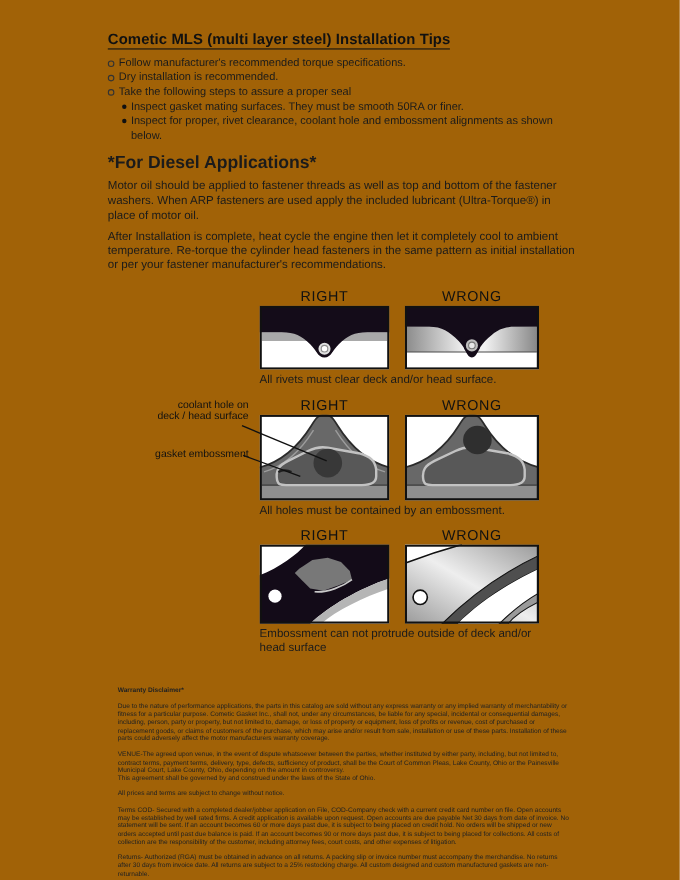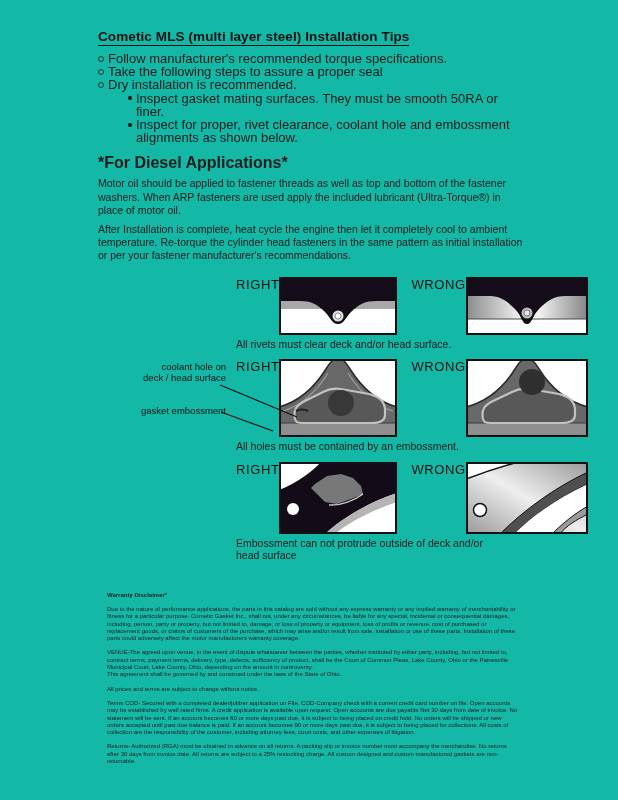--- a/index.html
+++ b/index.html
@@ -1,34 +1,34 @@
 <!DOCTYPE html>
 <html><head>
 <meta charset="utf-8">
 <style>
   html,body{margin:0;padding:0;}
   body{background:#ffffff;font-family:"Liberation Sans", sans-serif;color:#1b1b1b;}
-  .page{position:relative;width:618px;height:800px;background:#14b8a6;overflow:hidden;}
+  .page{position:relative;width:618px;height:800px;background:#a16207;overflow:hidden;}
   .content{padding:27px 25px 0 98px;}
 
   h1.title{font-size:13.5px;font-weight:bold;color:#111;margin:0 0 6px 0;display:inline-block;
     border-bottom:1.6px solid #111;padding-bottom:1px;letter-spacing:.1px;}
 
-  .tips{margin:0;padding:0;list-style:none;font-size:13px;line-height:13.2px;max-width:430px;}
+  .tips{margin:0;padding:0;list-style:none;font-size:10px;line-height:13.2px;max-width:430px;}
   .tips .row{display:flex;align-items:flex-start;}
   .ring{flex:0 0 auto;width:4px;height:4px;border:1px solid #333;border-radius:50%;margin:4px 4px 0 0;}
   .dot{flex:0 0 auto;width:4px;height:4px;background:#111;border-radius:50%;margin:4.5px 4px 0 0;}
-  .sub{margin-left:30px;}
+  .sub{margin-left:13px;}
 
   h2.diesel{font-size:16px;font-weight:bold;margin:10px 0 5px 0;}
   .body-p{font-size:10.5px;line-height:13.2px;margin:0 16px 6px 0;max-width:428px;}
 
   .diagrams{margin-top:14px;}
   .pair-row{position:relative;margin-left:138px;display:flex;gap:14px;width:260px;}
-  .dcol{display:flex;flex-direction:row;}
+  .dcol{display:flex;flex-direction:column;}
   .dlab{font-size:13px;letter-spacing:.6px;text-align:center;height:16px;color:#111;}
   .dcol svg{display:block;}
   .dcaption{font-size:10.5px;line-height:12.5px;margin:3px 0 9px 138px;max-width:250px;}
 
   .side-label{position:absolute;width:136px;text-align:right;font-size:9.5px;line-height:10.5px;color:#111;}
   .lbl-coolant{left:-146px;top:3px;}
   .lbl-emboss{left:-146px;top:47px;}
   .leaders{position:absolute;left:-146px;top:0;width:300px;height:94px;pointer-events:none;}
 
   .fine{margin:30px 0 0 9px;width:411px;font-size:6px;line-height:7.3px;color:#222;}
@@ -44,25 +44,25 @@
 
     <h1 class="title">Cometic MLS (multi layer steel) Installation Tips</h1>
 
     <div class="tips">
       <div class="row">
         <span class="ring"></span>
         <span>Follow manufacturer's recommended torque specifications.</span>
       </div>
       <div class="row">
         <span class="ring"></span>
-        <span>Take the following steps to assure a proper seal</span>
+        <span>Dry installation is recommended.</span>
       </div>
       <div class="row">
         <span class="ring"></span>
-        <span>Dry installation is recommended.</span>
+        <span>Take the following steps to assure a proper seal</span>
       </div>
       <div class="row sub">
         <span class="dot"></span>
         <span>Inspect gasket mating surfaces.  They must be smooth 50RA or finer.</span>
       </div>
       <div class="row sub">
         <span class="dot"></span>
         <span>Inspect for proper, rivet clearance, coolant hole and embossment alignments as shown below.</span>
       </div>
     </div>

